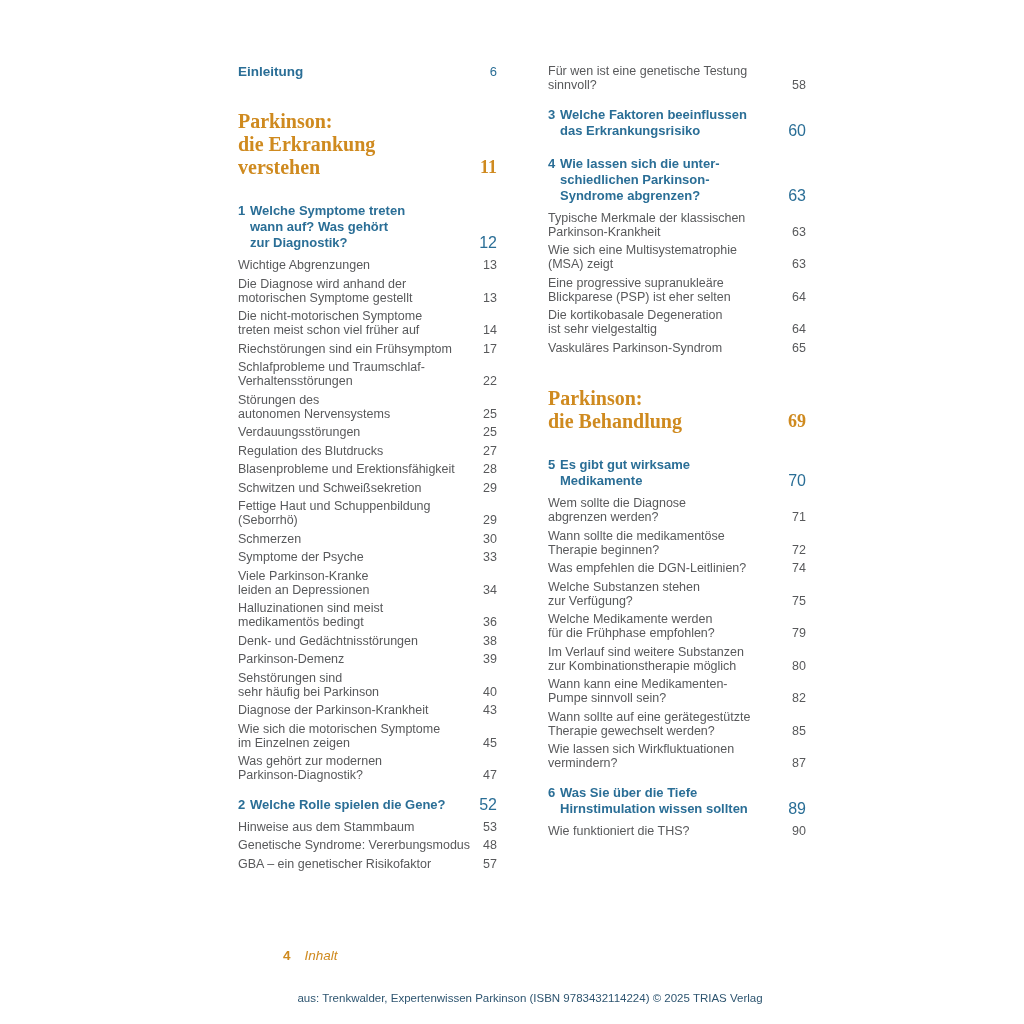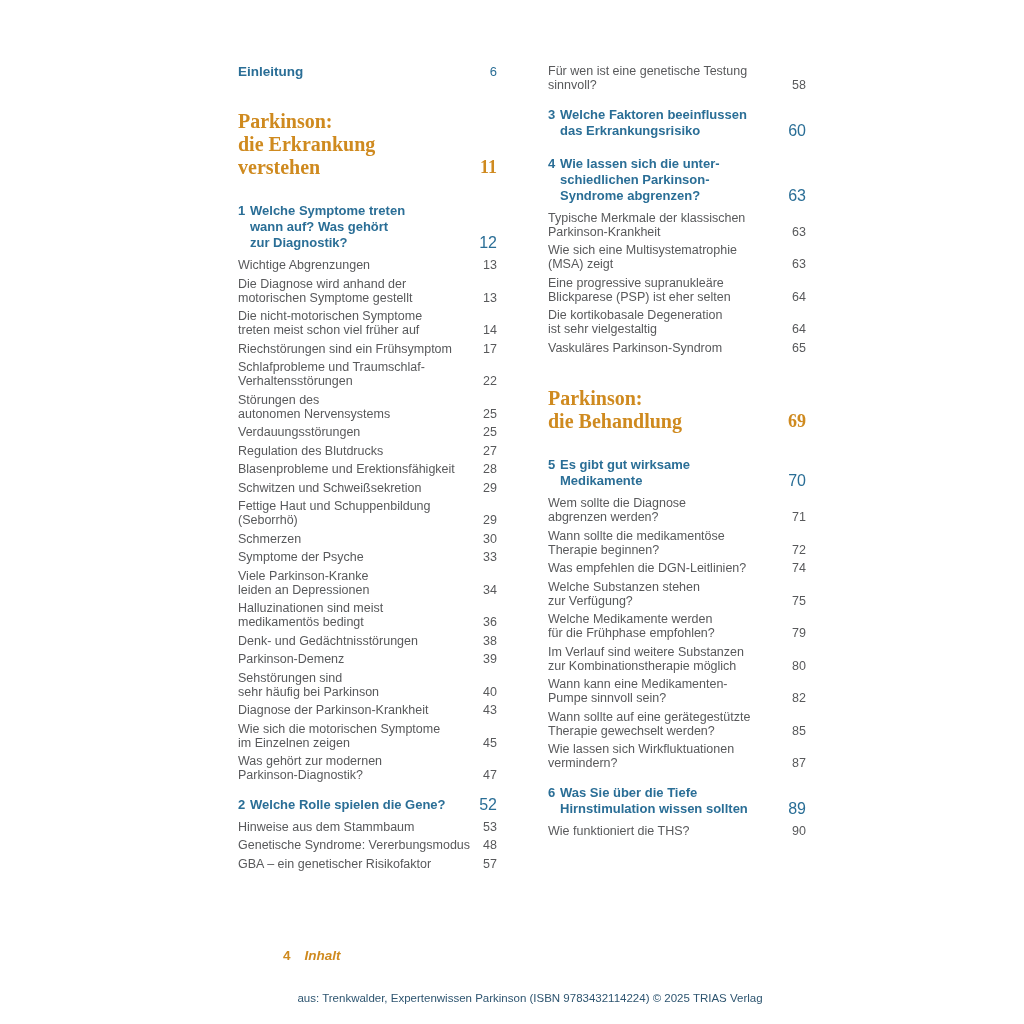--- a/index.html
+++ b/index.html
@@ -93,21 +93,21 @@
   .type-chapter .entry-page{font-weight:normal;font-size:16px;}
 
   
   .footer-line{
     position:absolute;
     left:283px;top:948px;
     color:var(--accent-orange);
     font-size:13.5px;
   }
   .footer-num{font-weight:bold;}
-  .footer-label{font-style:italic;font-weight:bold;margin-left:14px;}
+  .footer-label{font-style:italic;font-weight:normal;margin-left:14px;}
   .credit{
     position:absolute;
     left:0;top:992px;
     width:1024px;
     text-align:center;
     color:var(--credit-blue);
     font-size:11.5px;
     padding-left:36px;
   }
 </style>

